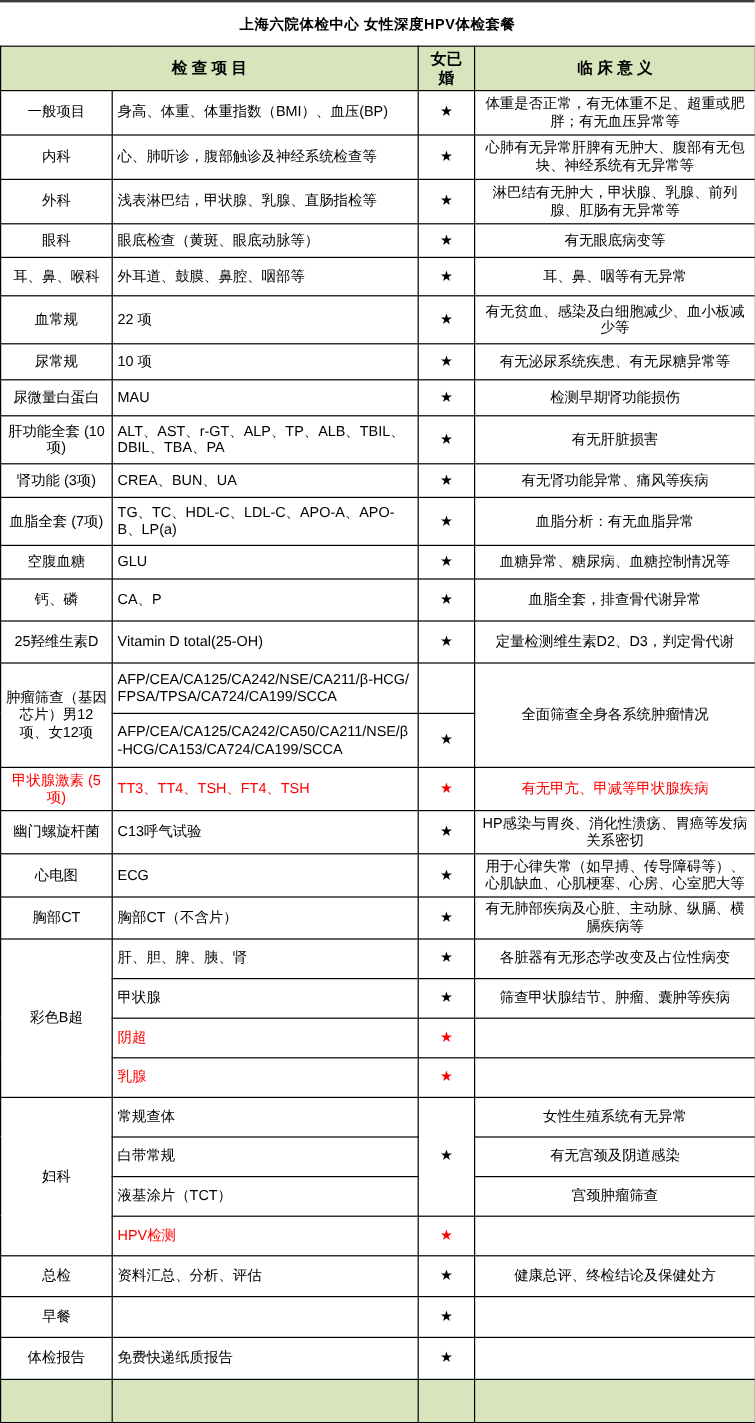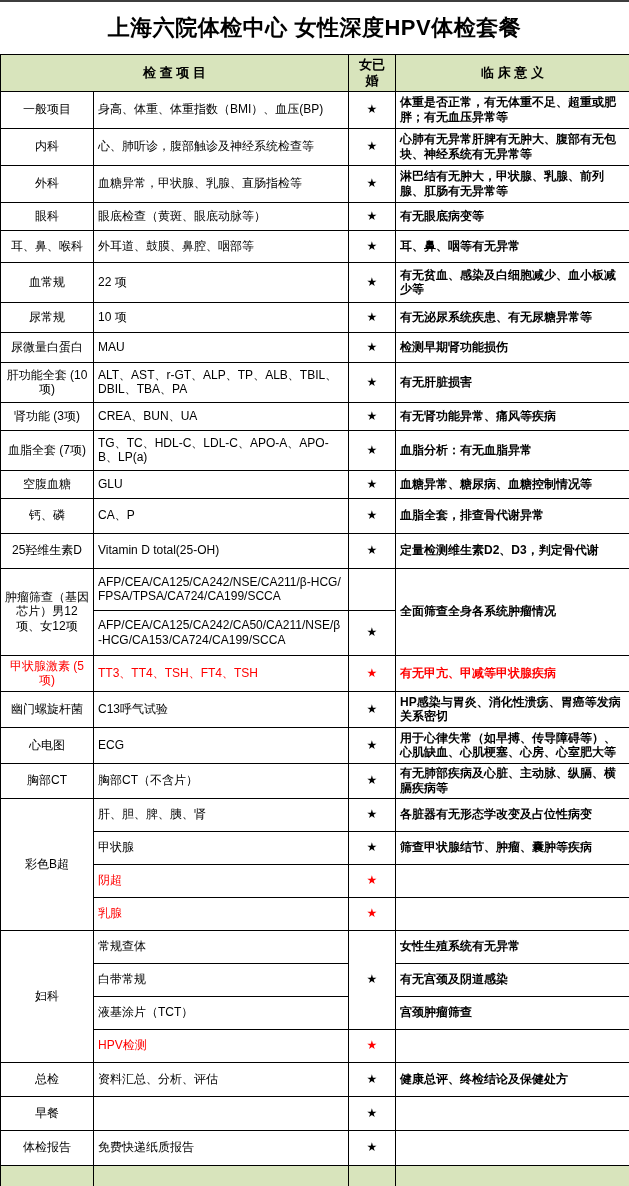--- a/index.html
+++ b/index.html
@@ -8,25 +8,25 @@
     --border: #000000;
   }
   html, body { margin: 0; padding: 0; background: #ffffff; }
   body {
     font-family: "Liberation Sans", "DejaVu Sans", sans-serif;
     color: #000;
     width: 629px;
   }
   .sheet { width: 629px; border-top: 2px solid #3d3d3d; }
   .title-bar {
-    height: 52px;
+    height: 36px;
     display: flex;
     align-items: center;
     justify-content: center;
-    font-size: 22px;
+    font-size: 12px;
     font-weight: 700;
     letter-spacing: 0.5px;
   }
   table.pkg {
     border-collapse: collapse;
     table-layout: fixed;
     width: 629px;
   }
   table.pkg th, table.pkg td {
     border: 1px solid var(--border);
@@ -40,21 +40,21 @@
   table.pkg th {
     background: var(--header-bg);
     height: 31px;
     font-size: 13px;
     font-weight: 700;
     text-align: center;
   }
   td.col-category { text-align: center; }
   td.col-item { text-align: left; }
   td.col-star { text-align: center; padding: 0 1px; font-size: 13px; }
-  td.col-meaning { text-align: left; font-weight: bold; }
+  td.col-meaning { text-align: center; }
   td.red { color: var(--red); }
   td.green-bg { background: var(--header-bg); }
 </style>
 </head>
 <body>
 
 <div class="sheet">
   <div class="title-bar">上海六院体检中心 女性深度HPV体检套餐</div>
   <table class="pkg">
     <colgroup>
@@ -78,21 +78,21 @@
           <td class="col-meaning">体重是否正常，有无体重不足、超重或肥胖；有无血压异常等</td>
         </tr>
         <tr style="height: 37px;">
           <td class="col-category">内科</td>
           <td class="col-item">心、肺听诊，腹部触诊及神经系统检查等</td>
           <td class="col-star">★</td>
           <td class="col-meaning">心肺有无异常肝脾有无肿大、腹部有无包块、神经系统有无异常等</td>
         </tr>
         <tr style="height: 37px;">
           <td class="col-category">外科</td>
-          <td class="col-item">血糖异常，甲状腺、乳腺、直肠指检等</td>
+          <td class="col-item">浅表淋巴结，甲状腺、乳腺、直肠指检等</td>
           <td class="col-star">★</td>
           <td class="col-meaning">淋巴结有无肿大，甲状腺、乳腺、前列腺、肛肠有无异常等</td>
         </tr>
         <tr style="height: 28px;">
           <td class="col-category">眼科</td>
           <td class="col-item">眼底检查（黄斑、眼底动脉等）</td>
           <td class="col-star">★</td>
           <td class="col-meaning">有无眼底病变等</td>
         </tr>
         <tr style="height: 32px;">

